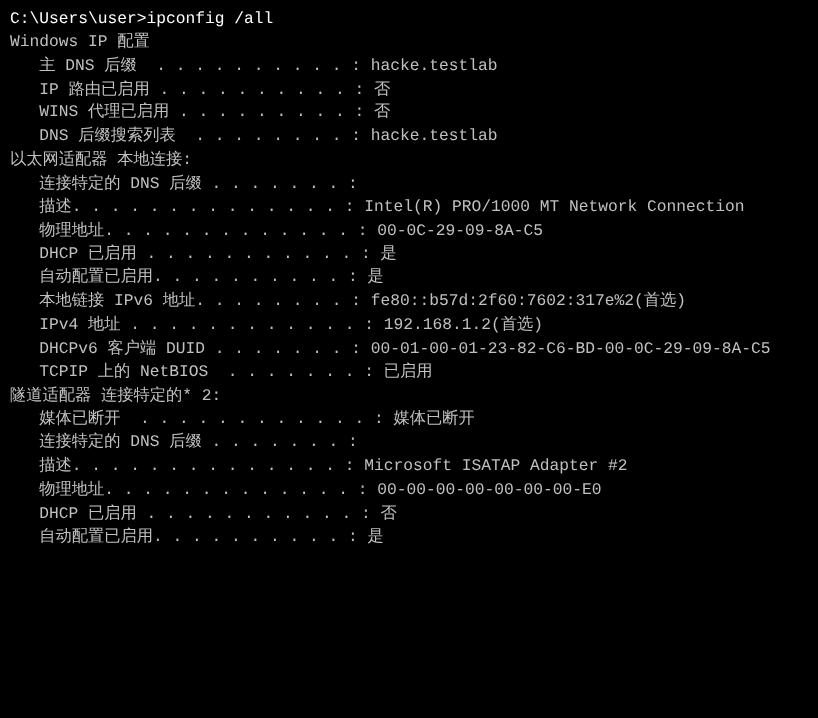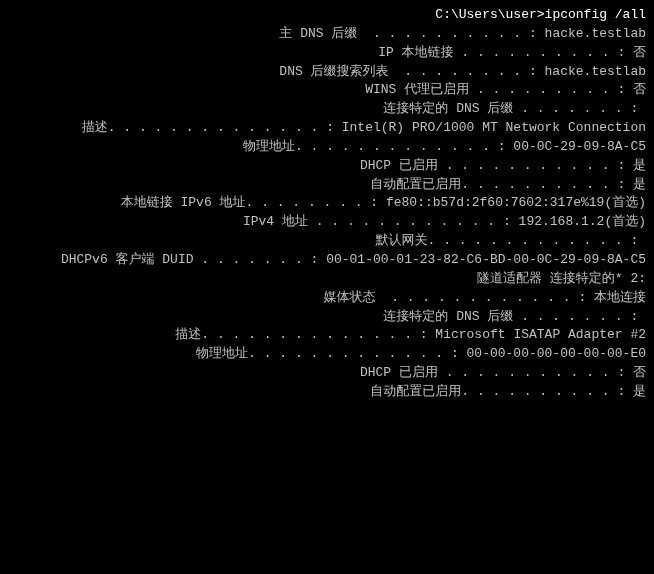--- a/index.html
+++ b/index.html
@@ -20,47 +20,48 @@
       width: 654px;
       height: 574px;
       background-color: #000000;
       padding: 6px 8px;
       overflow: hidden;
     }
     .line {
       white-space: pre;
       line-height: 1.45;
       color: #c0c0c0;
-      text-align: right;
     }
   </style>
 </head>
 <body>
 
 <div class="terminal">
 <div class="line" style="color: rgb(255, 255, 255);">C:\Users\user&gt;ipconfig /all</div>
     <div class="line"></div>
+    <div class="line">Windows IP 配置</div>
     <div class="line"></div>
     <div class="line">   主 DNS 后缀  . . . . . . . . . . : hacke.testlab</div>
-    <div class="line">   IP 本地链接 . . . . . . . . . . : 否</div>
+    <div class="line">   IP 路由已启用 . . . . . . . . . . : 否</div>
+    <div class="line">   WINS 代理已启用 . . . . . . . . . : 否</div>
     <div class="line">   DNS 后缀搜索列表  . . . . . . . . : hacke.testlab</div>
-    <div class="line">   WINS 代理已启用 . . . . . . . . . : 否</div>
     <div class="line"></div>
+    <div class="line">以太网适配器 本地连接:</div>
     <div class="line"></div>
     <div class="line">   连接特定的 DNS 后缀 . . . . . . . : </div>
     <div class="line">   描述. . . . . . . . . . . . . . : Intel(R) PRO/1000 MT Network Connection</div>
     <div class="line">   物理地址. . . . . . . . . . . . . : 00-0C-29-09-8A-C5</div>
     <div class="line">   DHCP 已启用 . . . . . . . . . . . : 是</div>
     <div class="line">   自动配置已启用. . . . . . . . . . : 是</div>
-    <div class="line">   本地链接 IPv6 地址. . . . . . . . : fe80::b57d:2f60:7602:317e%19(首选)</div>
+    <div class="line">   本地链接 IPv6 地址. . . . . . . . : fe80::b57d:2f60:7602:317e%2(首选)</div>
     <div class="line">   IPv4 地址 . . . . . . . . . . . . : 192.168.1.2(首选)</div>
-    <div class="line">   默认网关. . . . . . . . . . . . . : </div>
     <div class="line">   DHCPv6 客户端 DUID . . . . . . . : 00-01-00-01-23-82-C6-BD-00-0C-29-09-8A-C5</div>
+    <div class="line">   TCPIP 上的 NetBIOS  . . . . . . . : 已启用</div>
     <div class="line"></div>
     <div class="line">隧道适配器 连接特定的* 2:</div>
     <div class="line"></div>
-    <div class="line">   媒体状态  . . . . . . . . . . . . : 本地连接</div>
+    <div class="line">   媒体已断开  . . . . . . . . . . . . : 媒体已断开</div>
     <div class="line">   连接特定的 DNS 后缀 . . . . . . . : </div>
     <div class="line">   描述. . . . . . . . . . . . . . : Microsoft ISATAP Adapter #2</div>
     <div class="line">   物理地址. . . . . . . . . . . . . : 00-00-00-00-00-00-00-E0</div>
     <div class="line">   DHCP 已启用 . . . . . . . . . . . : 否</div>
     <div class="line">   自动配置已启用. . . . . . . . . . : 是</div>
   </div>
 
 </body></html>

